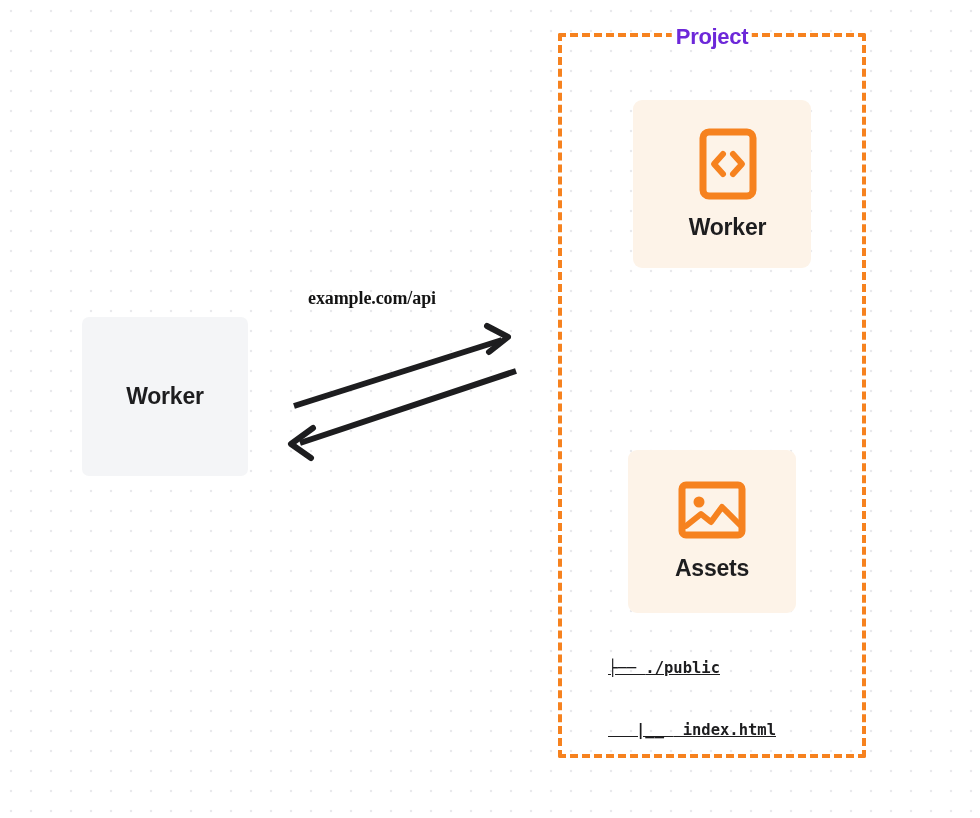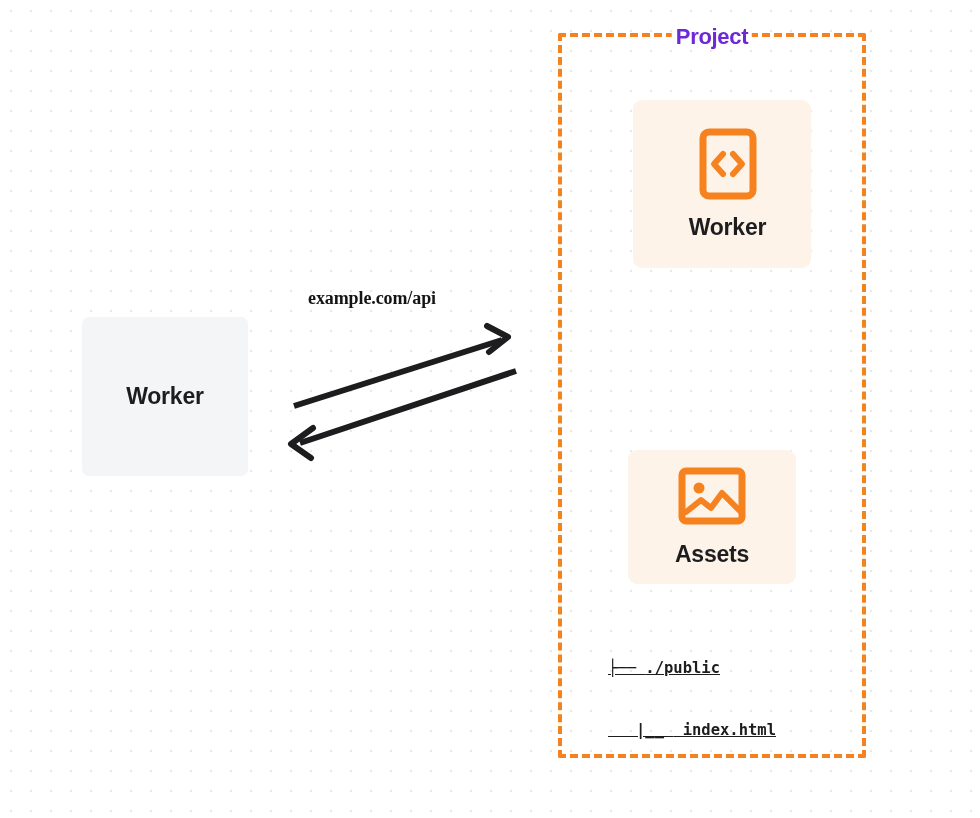--- a/index.html
+++ b/index.html
@@ -105,21 +105,21 @@
     left: 633px;
     top: 100px;
     width: 167px;
     height: 168px;
     padding-left: 11px;
   }
   .card-assets {
     left: 628px;
     top: 450px;
     width: 168px;
-    height: 134px;
+    height: 163px;
   }
   .node-icon {
     display: block;
   }
   .card-worker .node-icon { margin-bottom: 14px; }
   .card-assets .node-icon { margin-bottom: 16px; }
   .node-label {
     font-size: 23px;
     font-weight: bold;
     color: #1d1d1f;

